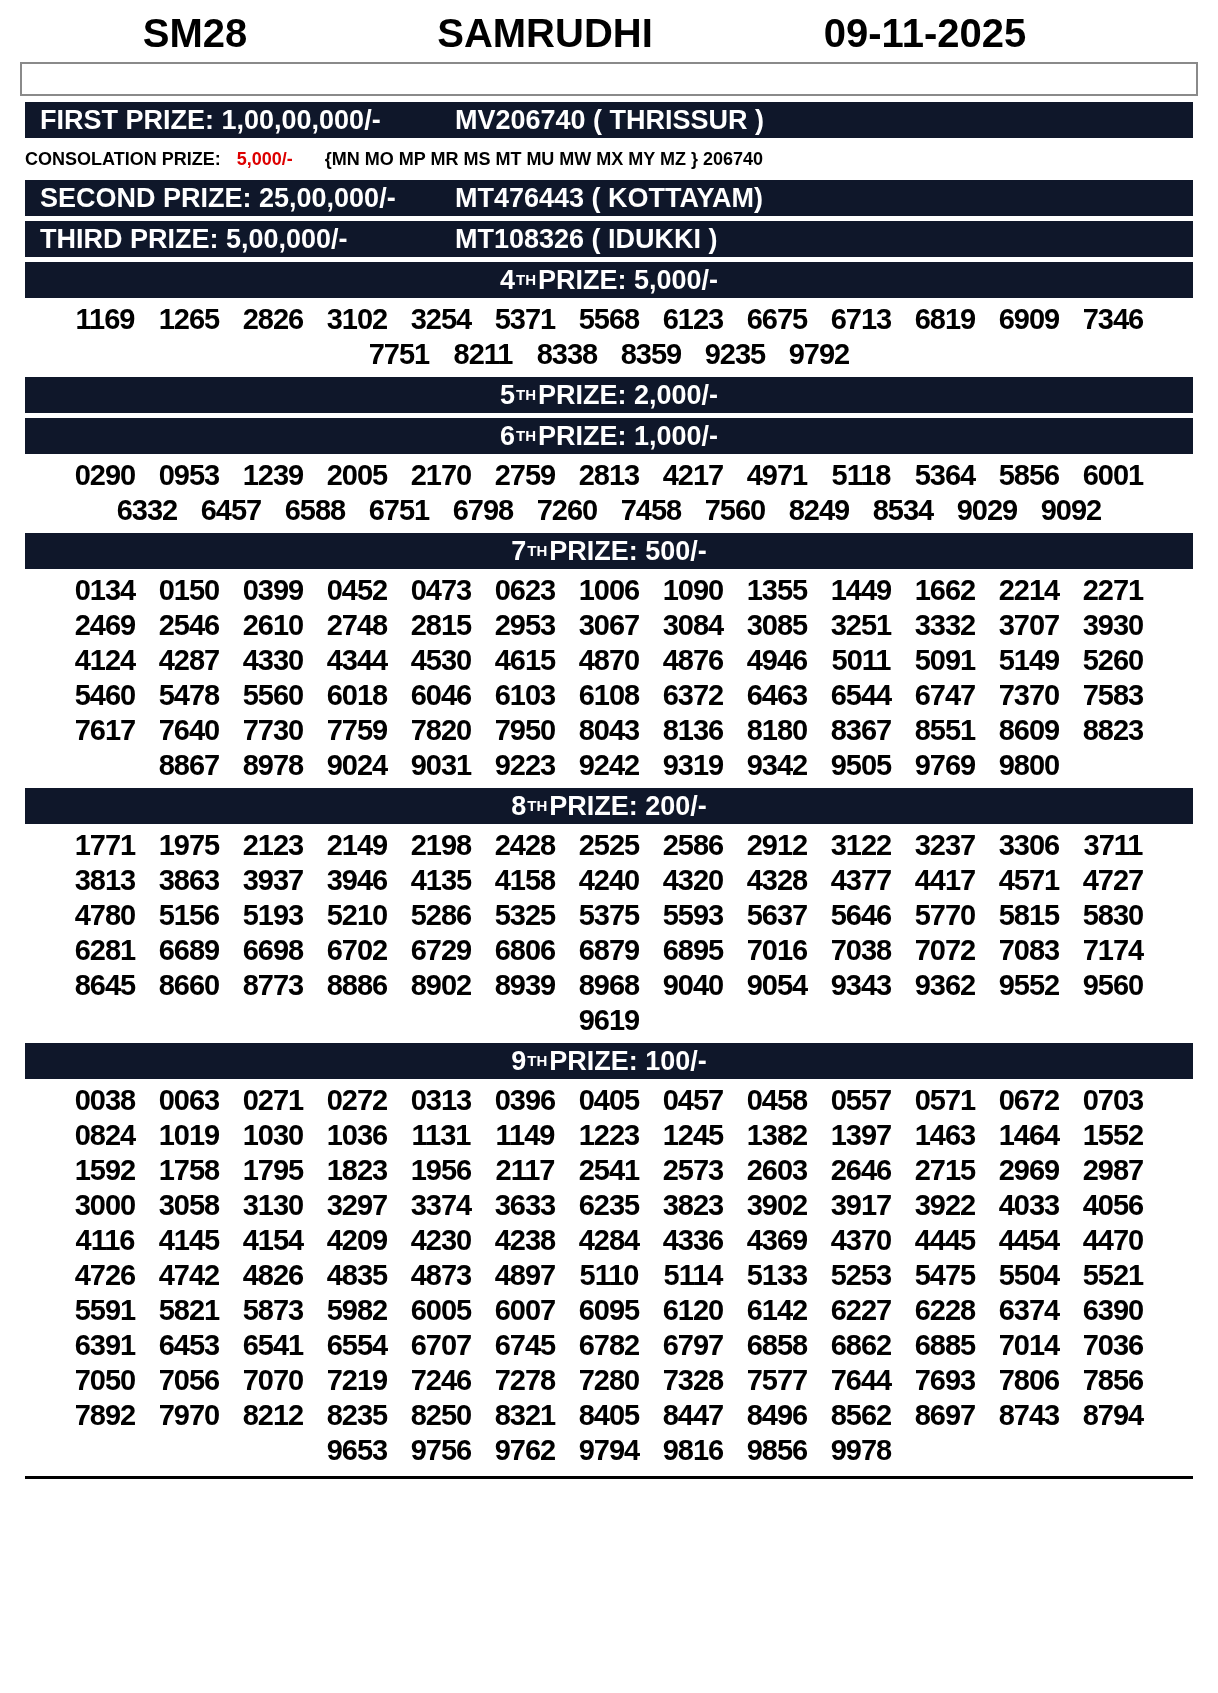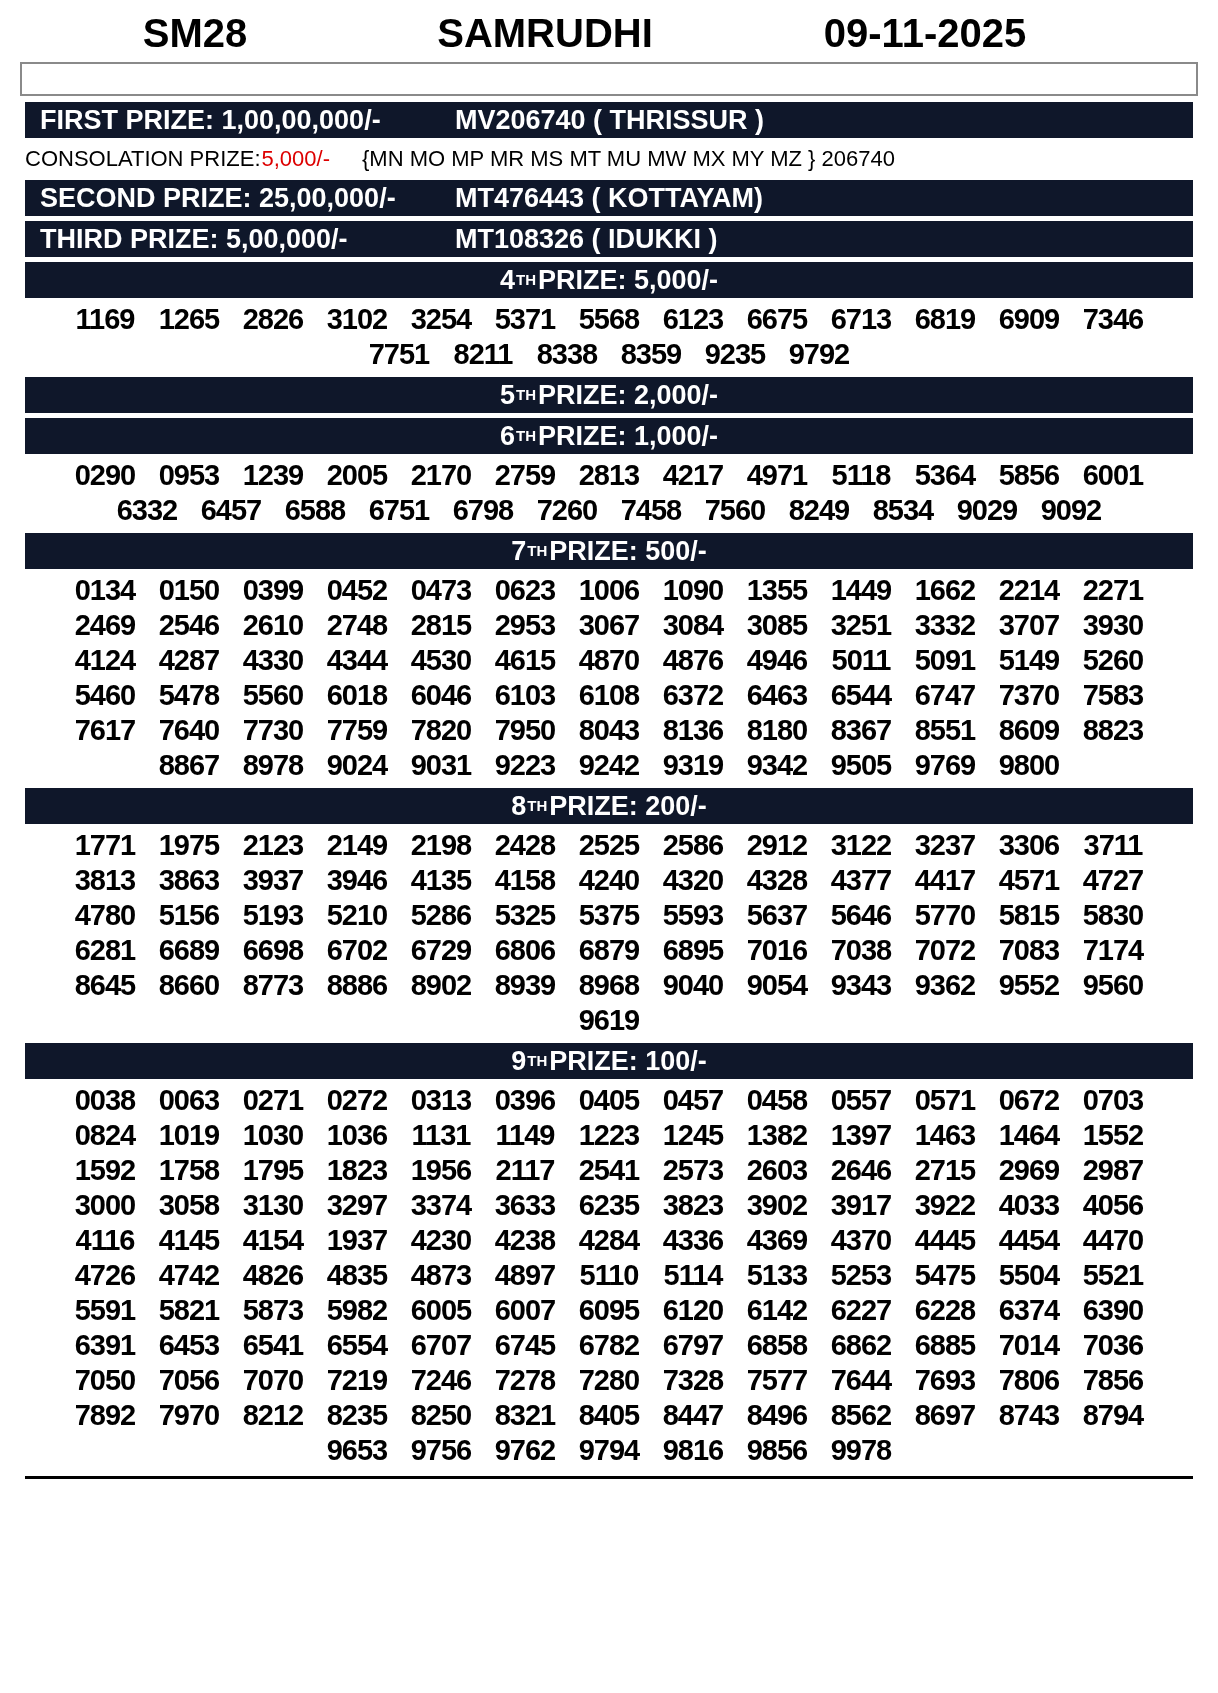--- a/index.html
+++ b/index.html
@@ -19,23 +19,23 @@
   }
   .bar{
     background:#0f172a; color:#fff; font-weight:bold;
     margin:5px 25px 5px 25px; height:36px;
     display:flex; align-items:center; font-size:27px;
   }
   .prize-bar .lbl{ padding-left:15px; width:415px; flex:0 0 auto; white-space:nowrap;}
   .prize-bar .win{ white-space:nowrap;}
   .consolation{
     margin:4px 25px 4px 25px; height:32px; display:flex; align-items:center;
-    font-weight:normal; font-size:22px; white-space:nowrap;
-  }
-  .consolation .amount{ margin-left:1px;}
+    font-weight:bold; font-size:18px; white-space:nowrap;
+  }
+  .consolation .amount{ margin-left:16px;}
   .consolation .series{ margin-left:32px; letter-spacing:0px;}
   .section-bar{ justify-content:center; }
   .section-bar sup{ font-size:15px; line-height:0; margin:0 2px 0 1px;}
   .num-row{
     display:flex; justify-content:center; align-items:flex-start;
     height:34px; margin:1px 0;
   }
   .num{
     min-width:84px; text-align:center; font-weight:bold; font-size:29px;
     letter-spacing:-1px;
@@ -382,21 +382,21 @@
       <span class="num">3902</span>
       <span class="num">3917</span>
       <span class="num">3922</span>
       <span class="num">4033</span>
       <span class="num">4056</span>
     </div>
     <div class="num-row">
       <span class="num">4116</span>
       <span class="num">4145</span>
       <span class="num">4154</span>
-      <span class="num">1937</span>
+      <span class="num">4209</span>
       <span class="num">4230</span>
       <span class="num">4238</span>
       <span class="num">4284</span>
       <span class="num">4336</span>
       <span class="num">4369</span>
       <span class="num">4370</span>
       <span class="num">4445</span>
       <span class="num">4454</span>
       <span class="num">4470</span>
     </div>

